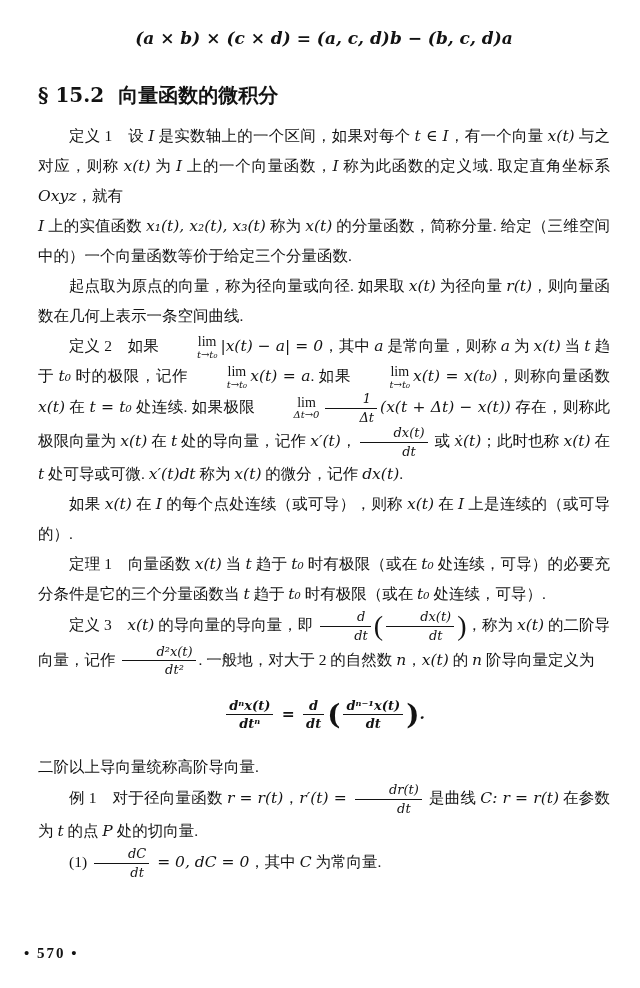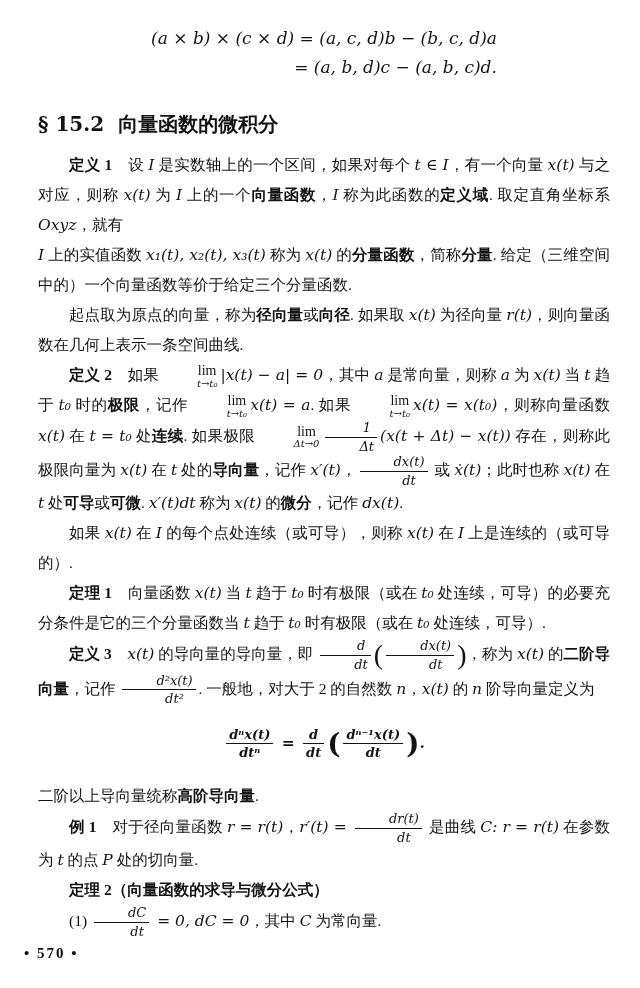--- a/index.html
+++ b/index.html
@@ -9,37 +9,37 @@
     box-sizing:border-box;
     padding:16px 30px 0 38px;
     overflow:hidden;
     background:#ffffff;
     color:#131313;
     font-family:"Liberation Serif","DejaVu Serif",serif;
     font-size:15.5px;
   }
   
   .intro{width:-moz-fit-content;width:fit-content;margin:8px auto 0;
-    font-style:italic;font-weight:400;font-size:17px;line-height:29px;
+    font-style:italic;font-weight:700;font-size:17px;line-height:29px;
     font-family:"DejaVu Serif",serif;}
   .intro-l2{text-align:right;}
   
   .sec{margin:30px 0 8px;font-size:20px;font-weight:700;line-height:1.2;}
   .sec .sec-n{font-family:"DejaVu Serif",serif;margin-right:14px;}
   .sub{margin:27px 0 0;font-size:19px;font-weight:700;line-height:1.2;}
   .sub .sub-n{font-family:"DejaVu Serif",serif;margin-right:14px;}
   
   .body{margin-top:14px;line-height:30px;text-align:justify;}
   .body p{margin:0;}
   .ind{text-indent:2em;}
   .display{text-align:center;font-style:italic;margin:2px 0;
     font-family:"DejaVu Serif",serif;}
   .display2{margin:20px 0;font-weight:bold;}
   
-  .b{font-weight:700;}
+  .b{font-weight:400;}
   .i{font-style:italic;font-family:"DejaVu Serif",serif;}
   .p{font-size:28px;font-style:normal;vertical-align:middle;line-height:1;}
   .frac{display:inline-block;text-align:center;vertical-align:middle;
     font-style:italic;font-family:"DejaVu Serif",serif;
     font-size:13px;line-height:1.2;margin:0 3px;}
   .frac .num{display:block;border-bottom:1px solid #131313;padding:0 3px 1px;}
   .frac .den{display:block;padding:1px 3px 0;}
   .lim{display:inline-block;text-align:center;vertical-align:middle;
     line-height:1.05;margin:0 3px;}
   .lim .lim-t{display:block;font-size:14px;}
@@ -48,38 +48,36 @@
   .footer{position:absolute;left:24px;bottom:26px;
     font-weight:700;font-size:15px;letter-spacing:2px;}
 </style>
 </head>
 <body>
 
 <div class="page">
 
   <div class="intro">
     <div class="intro-l1">(a × b) × (c × d) = (a, c, d)b − (b, c, d)a</div>
-    <div class="intro-l2">= (a, b, d)c − (a, b, c)d.</div>
   </div>
 
   <h1 class="sec">
     <span class="sec-n">§ 15.2</span><span class="sec-t">向量函数的微积分</span>
   </h1>
 
 
   <div class="body">
     <p class="ind"><span class="b">定义 1</span><span>　设 </span><span class="i">I</span><span> 是实数轴上的一个区间，如果对每个 </span><span class="i">t ∈ I</span><span>，有一个向量 </span><span class="i">x(t)</span><span> 与之对应，则称 </span><span class="i">x(t)</span><span> 为 </span><span class="i">I</span><span> 上的一个</span><span class="b">向量函数</span><span>，</span><span class="i">I</span><span> 称为此函数的</span><span class="b">定义域</span><span>. 取定直角坐标系 </span><span class="i">Oxyz</span><span>，就有</span></p>
     <p><span class="i">I</span><span> 上的实值函数 </span><span class="i">x₁(t), x₂(t), x₃(t)</span><span> 称为 </span><span class="i">x(t)</span><span> 的</span><span class="b">分量函数</span><span>，简称</span><span class="b">分量</span><span>. 给定（三维空间中的）一个向量函数等价于给定三个分量函数.</span></p>
     <p class="ind"><span>起点取为原点的向量，称为</span><span class="b">径向量</span><span>或</span><span class="b">向径</span><span>. 如果取 </span><span class="i">x(t)</span><span> 为径向量 </span><span class="i">r(t)</span><span>，则向量函数在几何上表示一条空间曲线.</span></p>
     <p class="ind"><span class="b">定义 2</span><span>　如果 </span><span class="lim"><span class="lim-t">lim</span><span class="lim-u">t→t₀</span></span><span class="i">|x(t) − a| = 0</span><span>，其中 </span><span class="i">a</span><span> 是常向量，则称 </span><span class="i">a</span><span> 为 </span><span class="i">x(t)</span><span> 当 </span><span class="i">t</span><span> 趋于 </span><span class="i">t₀</span><span> 时的</span><span class="b">极限</span><span>，记作 </span><span class="lim"><span class="lim-t">lim</span><span class="lim-u">t→t₀</span></span><span class="i">x(t) = a</span><span>. 如果 </span><span class="lim"><span class="lim-t">lim</span><span class="lim-u">t→t₀</span></span><span class="i">x(t) = x(t₀)</span><span>，则称向量函数 </span><span class="i">x(t)</span><span> 在 </span><span class="i">t = t₀</span><span> 处</span><span class="b">连续</span><span>. 如果极限 </span><span class="lim"><span class="lim-t">lim</span><span class="lim-u">Δt→0</span></span><span class="frac"><span class="num">1</span><span class="den">Δt</span></span><span class="i">(x(t + Δt) − x(t))</span><span> 存在，则称此极限向量为 </span><span class="i">x(t)</span><span> 在 </span><span class="i">t</span><span> 处的</span><span class="b">导向量</span><span>，记作 </span><span class="i">x′(t)</span><span>，</span><span class="frac"><span class="num">dx(t)</span><span class="den">dt</span></span><span> 或 </span><span class="i">ẋ(t)</span><span>；此时也称 </span><span class="i">x(t)</span><span> 在 </span><span class="i">t</span><span> 处</span><span class="b">可导</span><span>或</span><span class="b">可微</span><span>. </span><span class="i">x′(t)dt</span><span> 称为 </span><span class="i">x(t)</span><span> 的</span><span class="b">微分</span><span>，记作 </span><span class="i">dx(t)</span><span>.</span></p>
     <p class="ind"><span>如果 </span><span class="i">x(t)</span><span> 在 </span><span class="i">I</span><span> 的每个点处连续（或可导），则称 </span><span class="i">x(t)</span><span> 在 </span><span class="i">I</span><span> 上是连续的（或可导的）.</span></p>
     <p class="ind"><span class="b">定理 1</span><span>　向量函数 </span><span class="i">x(t)</span><span> 当 </span><span class="i">t</span><span> 趋于 </span><span class="i">t₀</span><span> 时有极限（或在 </span><span class="i">t₀</span><span> 处连续，可导）的必要充分条件是它的三个分量函数当 </span><span class="i">t</span><span> 趋于 </span><span class="i">t₀</span><span> 时有极限（或在 </span><span class="i">t₀</span><span> 处连续，可导）.</span></p>
     <p class="ind"><span class="b">定义 3</span><span>　</span><span class="i">x(t)</span><span> 的导向量的导向量，即 </span><span class="frac"><span class="num">d</span><span class="den">dt</span></span><span class="p">(</span><span class="frac"><span class="num">dx(t)</span><span class="den">dt</span></span><span class="p">)</span><span>，称为 </span><span class="i">x(t)</span><span> 的</span><span class="b">二阶导向量</span><span>，记作 </span><span class="frac"><span class="num">d²x(t)</span><span class="den">dt²</span></span><span>. 一般地，对大于 2 的自然数 </span><span class="i">n</span><span>，</span><span class="i">x(t)</span><span> 的 </span><span class="i">n</span><span> 阶导向量定义为</span></p>
     <div class="display display2"><span class="frac"><span class="num">dⁿx(t)</span><span class="den">dtⁿ</span></span><span class="i"> = </span><span class="frac"><span class="num">d</span><span class="den">dt</span></span><span class="p">(</span><span class="frac"><span class="num">dⁿ⁻¹x(t)</span><span class="den">dt</span></span><span class="p">)</span><span class="i">.</span></div>
     <p><span>二阶以上导向量统称</span><span class="b">高阶导向量</span><span>.</span></p>
     <p class="ind"><span class="b">例 1</span><span>　对于径向量函数 </span><span class="i">r = r(t)</span><span>，</span><span class="i">r′(t) = </span><span class="frac"><span class="num">dr(t)</span><span class="den">dt</span></span><span> 是曲线 </span><span class="i">C: r = r(t)</span><span> 在参数为 </span><span class="i">t</span><span> 的点 </span><span class="i">P</span><span> 处的切向量.</span></p>
-    <p class="ind"><span class="b">定理 2（向量函数的求导与微分公式）</span></p>
     <p class="ind"><span>(1) </span><span class="frac"><span class="num">dC</span><span class="den">dt</span></span><span class="i"> = 0, dC = 0</span><span>，其中 </span><span class="i">C</span><span> 为常向量.</span></p>
   </div>
 
   <div class="footer">• 570 •</div>
 
 </div>
 
 </body></html>

